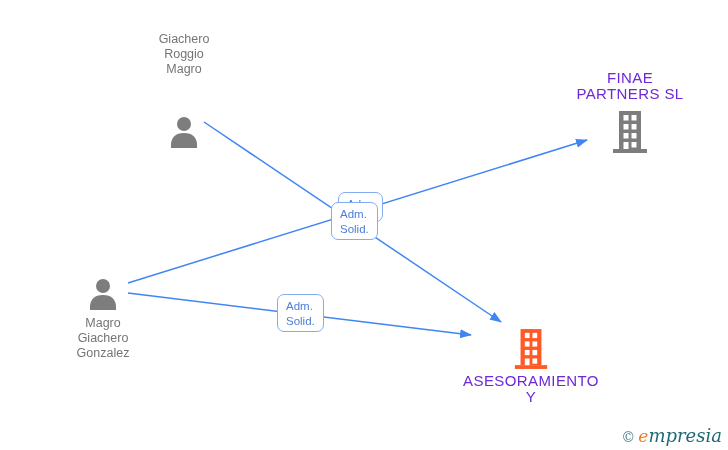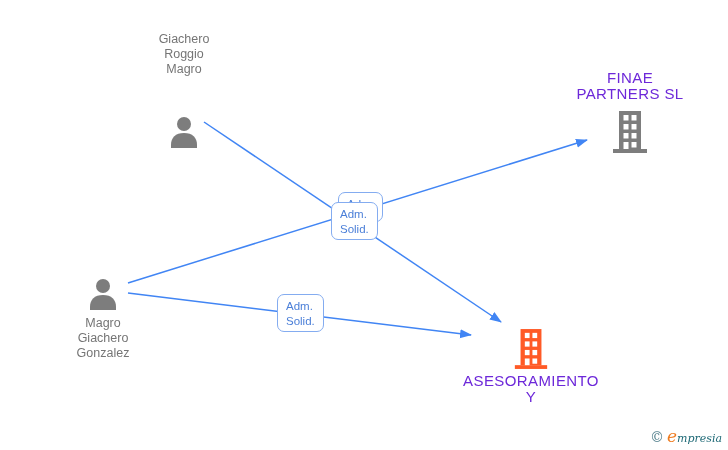--- a/index.html
+++ b/index.html
@@ -61,21 +61,21 @@
   .watermark {
     position: absolute;
     right: 6px; bottom: 4px;
     z-index: 5;
     font-family: "DejaVu Serif", serif;
     font-style: italic;
     white-space: nowrap;
   }
   .watermark .copy  { color: #53808d; font-style: normal; font-size: 14px; margin-right: 3px; }
   .watermark .brand-e    { color: #ee7b1f; font-size: 17px; }
-  .watermark .brand-rest { color: #1e6976; font-size: 11px; }
+  .watermark .brand-rest { color: #1e6976; font-size: 18px; }
 </style>
 </head>
 <body>
 
 <div class="canvas">
 
   <svg class="edges-svg">
     <defs>
       <marker id="arrow" markerUnits="userSpaceOnUse" markerWidth="14" markerHeight="11" refX="11" refY="4.5" orient="auto">
         <path d="M0,0 L12,4.5 L0,9 z" fill="#4185f4"></path>

